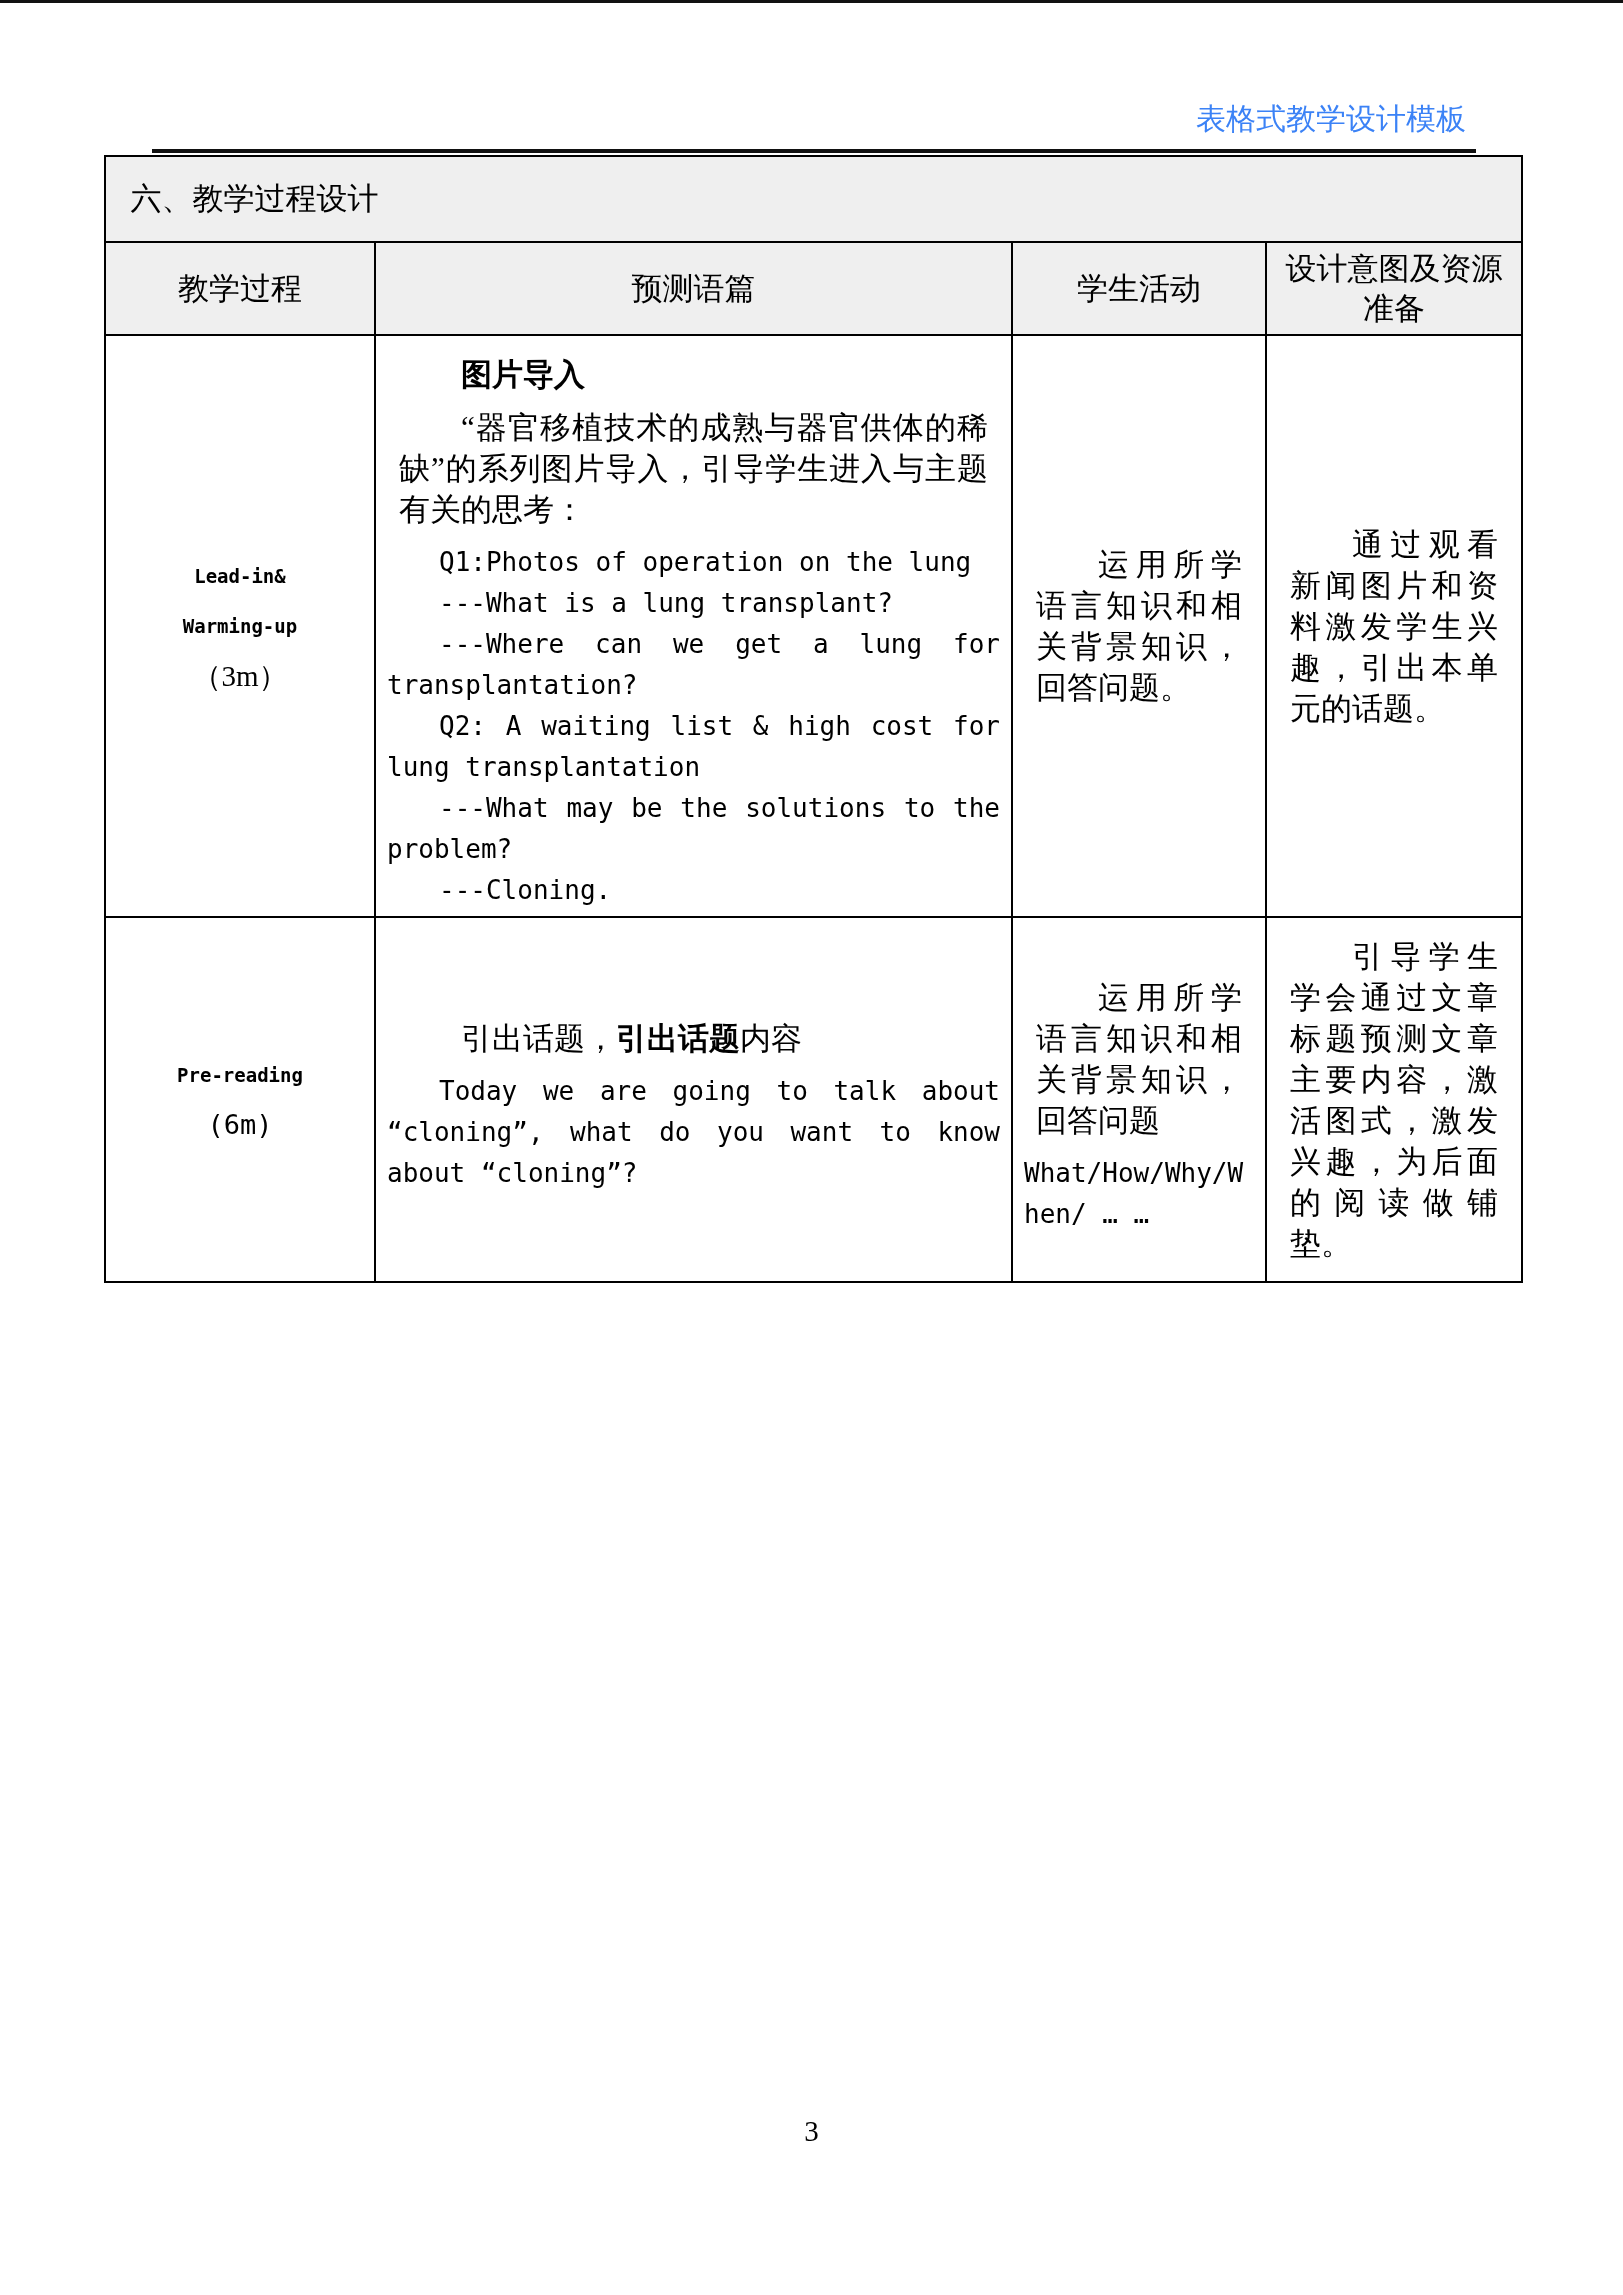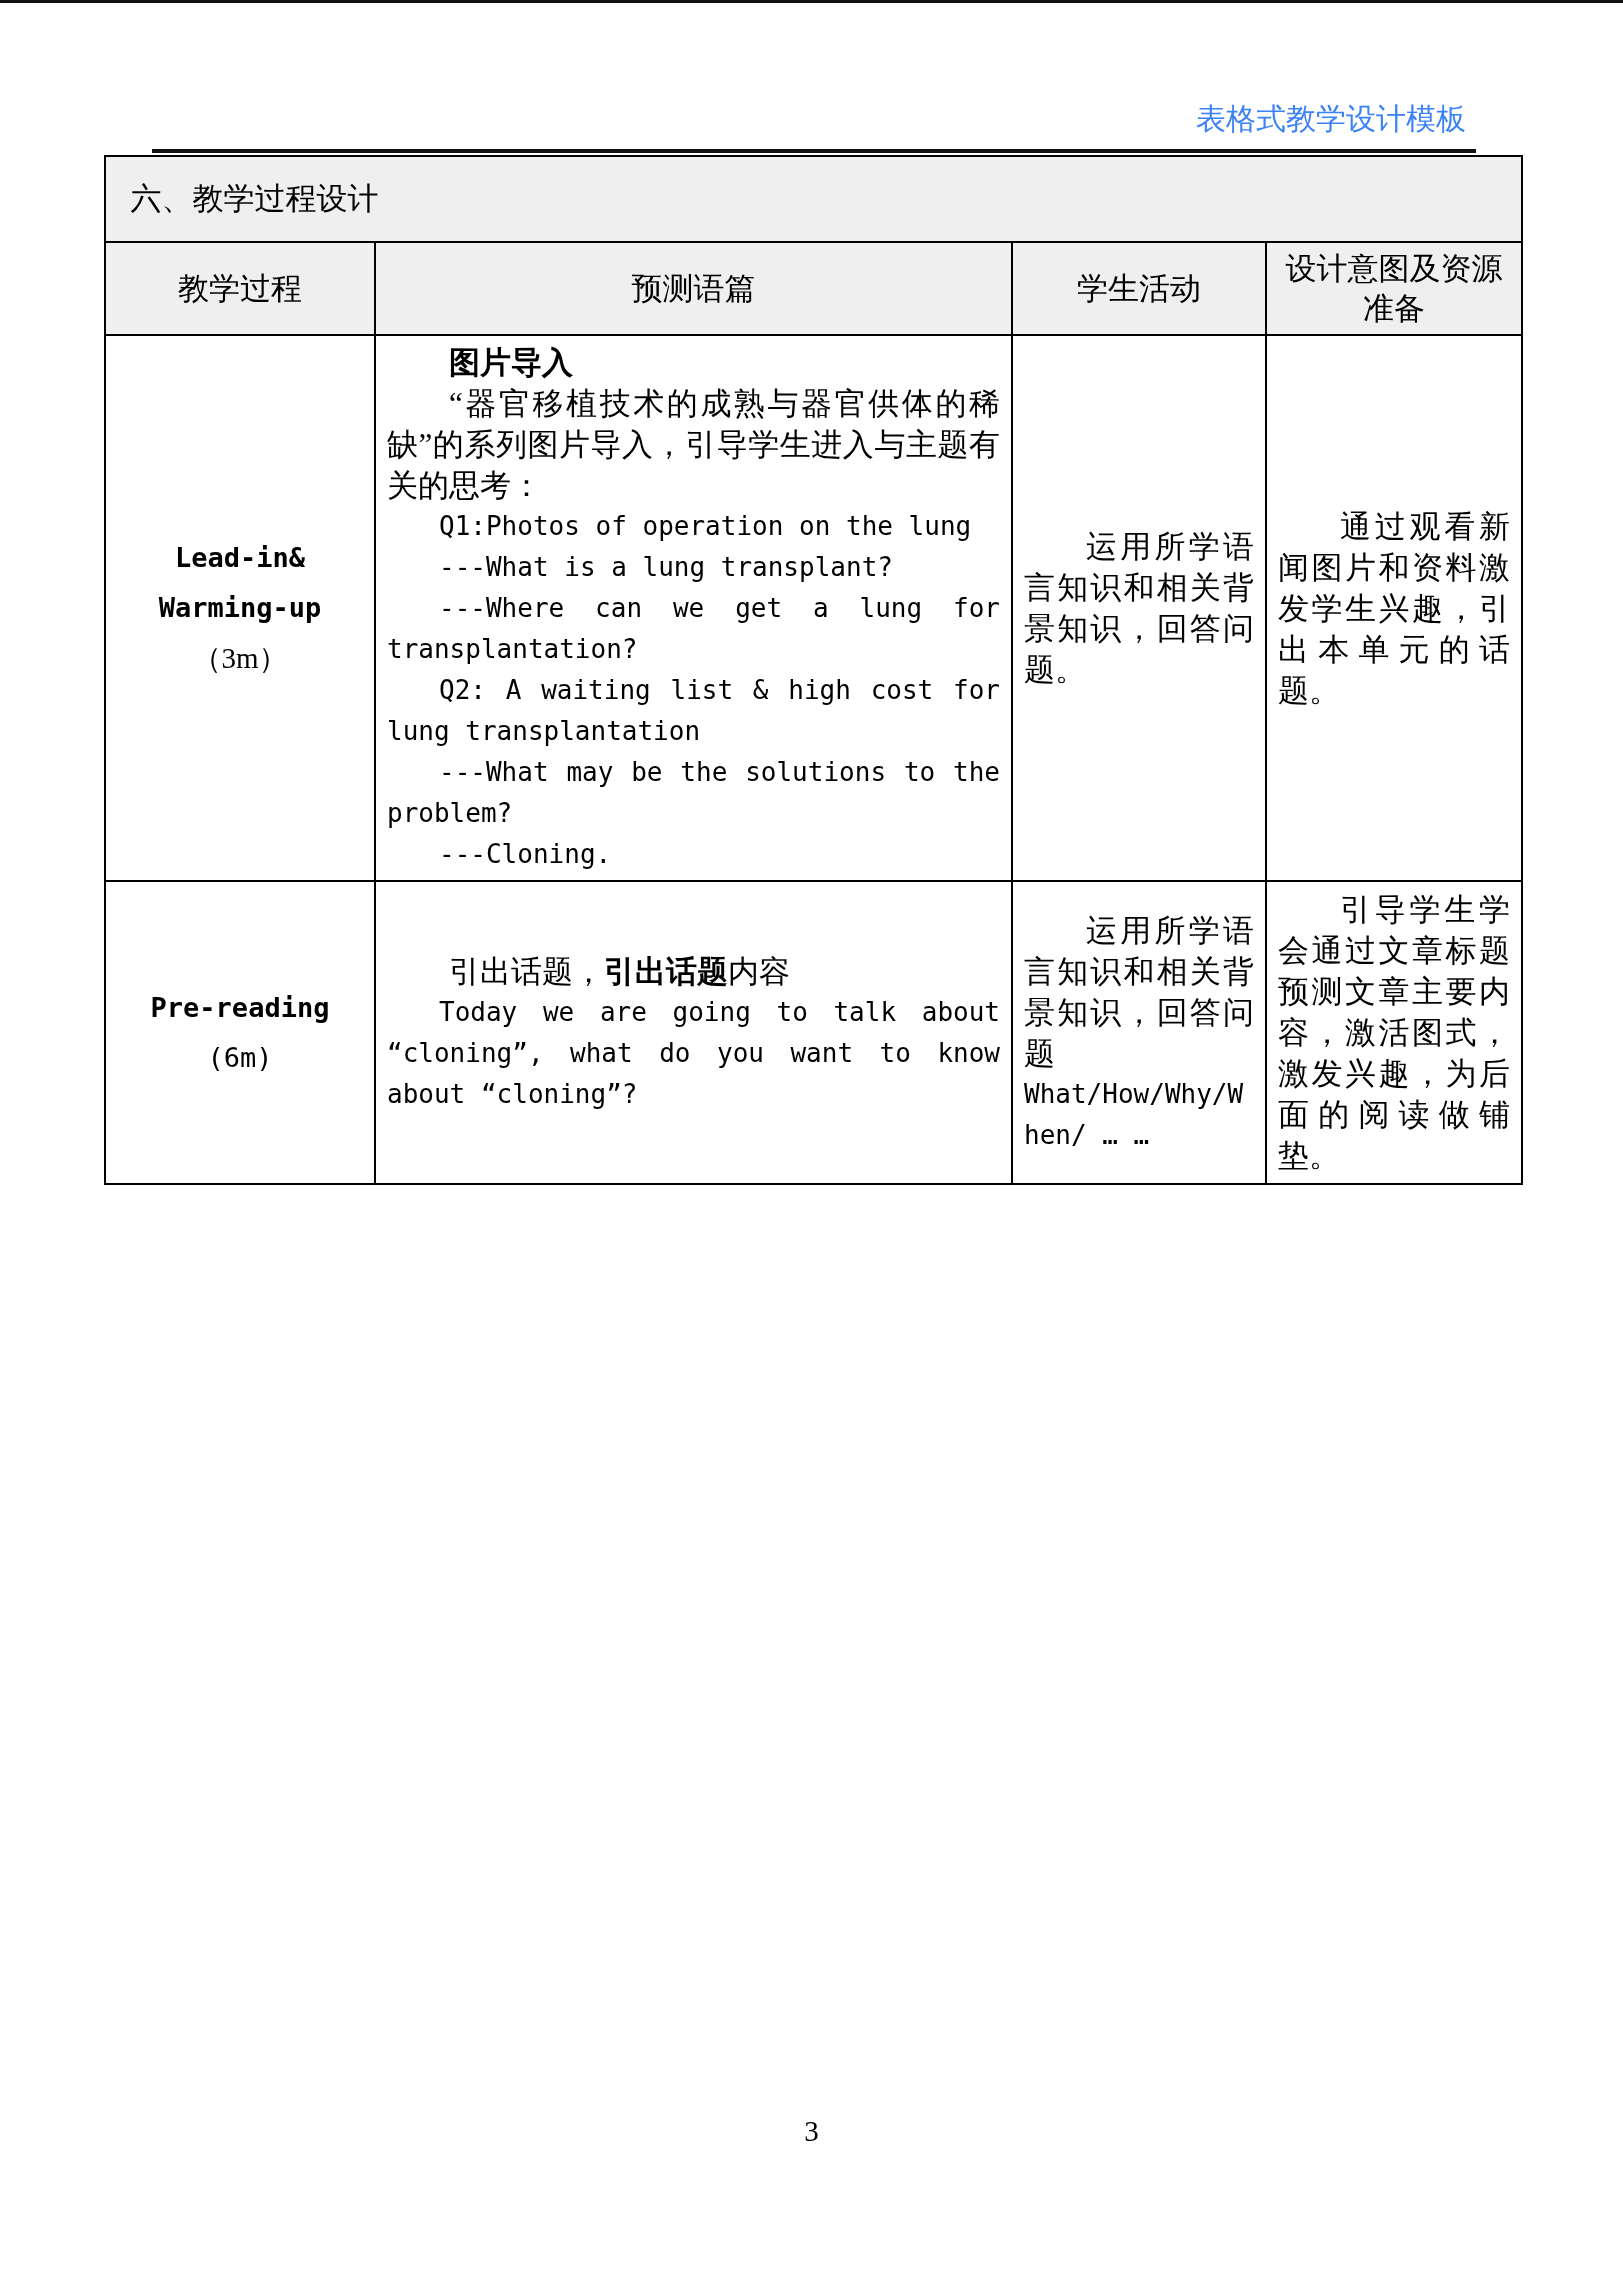--- a/index.html
+++ b/index.html
@@ -26,26 +26,26 @@
   tr.section-row { height:86px; }
   tr.section-row td { background:#efefef; padding-left:24.5px; font-size:31px; }
   tr.head-row { height:87px; }
   tr.head-row td { background:#efefef; text-align:center; line-height:40px; padding:5.5px 6.8px; }
   tr.row-1 { height:544px; }
   tr.row-2 { height:303px; }
 
   td.stage-cell { text-align:center; padding:5.5px 4.1px; }
   .stage-name {
     margin:0; font-family:"DejaVu Sans Mono","Liberation Mono",monospace;
-    font-weight:bold; font-size:27px; line-height:50px;
+    font-weight:bold; font-size:19px; line-height:50px;
   }
   .stage-dur { margin:0; font-size:29px; line-height:50px; }
   .stage-dur.mono { font-family:"DejaVu Sans Mono","Liberation Mono",monospace; font-size:27px; }
 
-  p.cn { margin:0; line-height:41px; text-align:justify; text-indent:2em; }
+  p.cn { margin:12px; line-height:41px; text-align:justify; text-indent:2em; }
   p.cn.heading { font-weight:bold; text-align:left; }
   p.en {
     margin:0; font-family:"DejaVu Sans Mono","Liberation Mono",monospace;
     font-size:26px; line-height:41px; text-align:justify; text-indent:2em;
   }
   p.en.noindent { text-indent:0; word-break:break-all; }
   .b { font-weight:bold; }
 
   td.v-top { vertical-align:top; padding-top:9.5px; }
   td.teacher-cell { padding-left:12.3px; padding-right:12.3px; }

